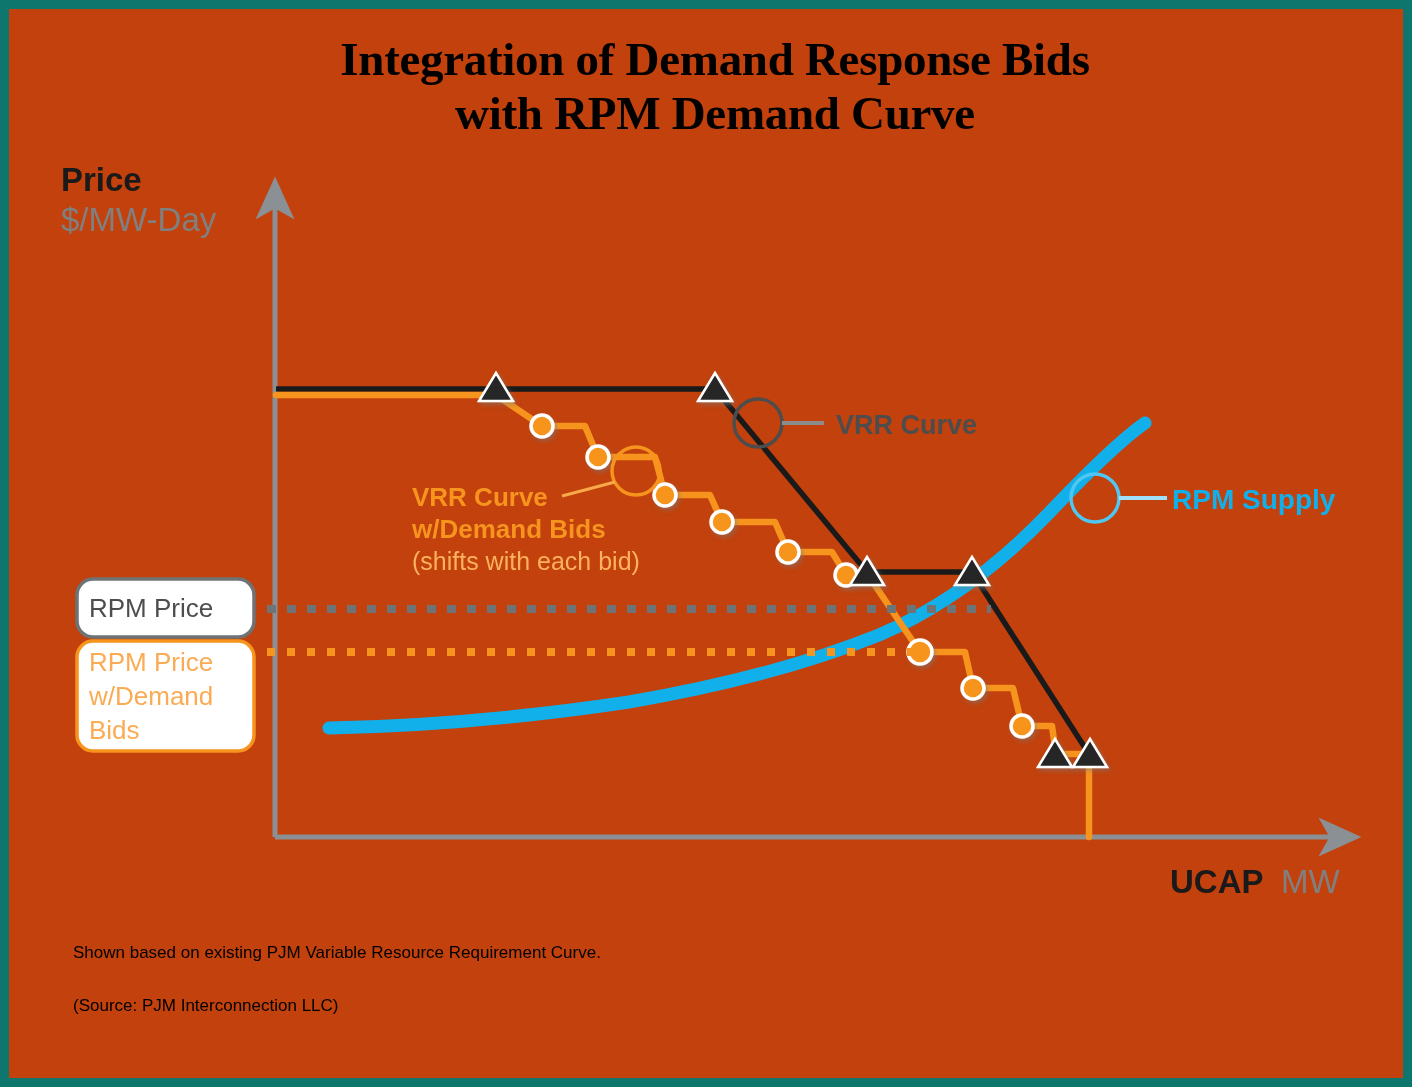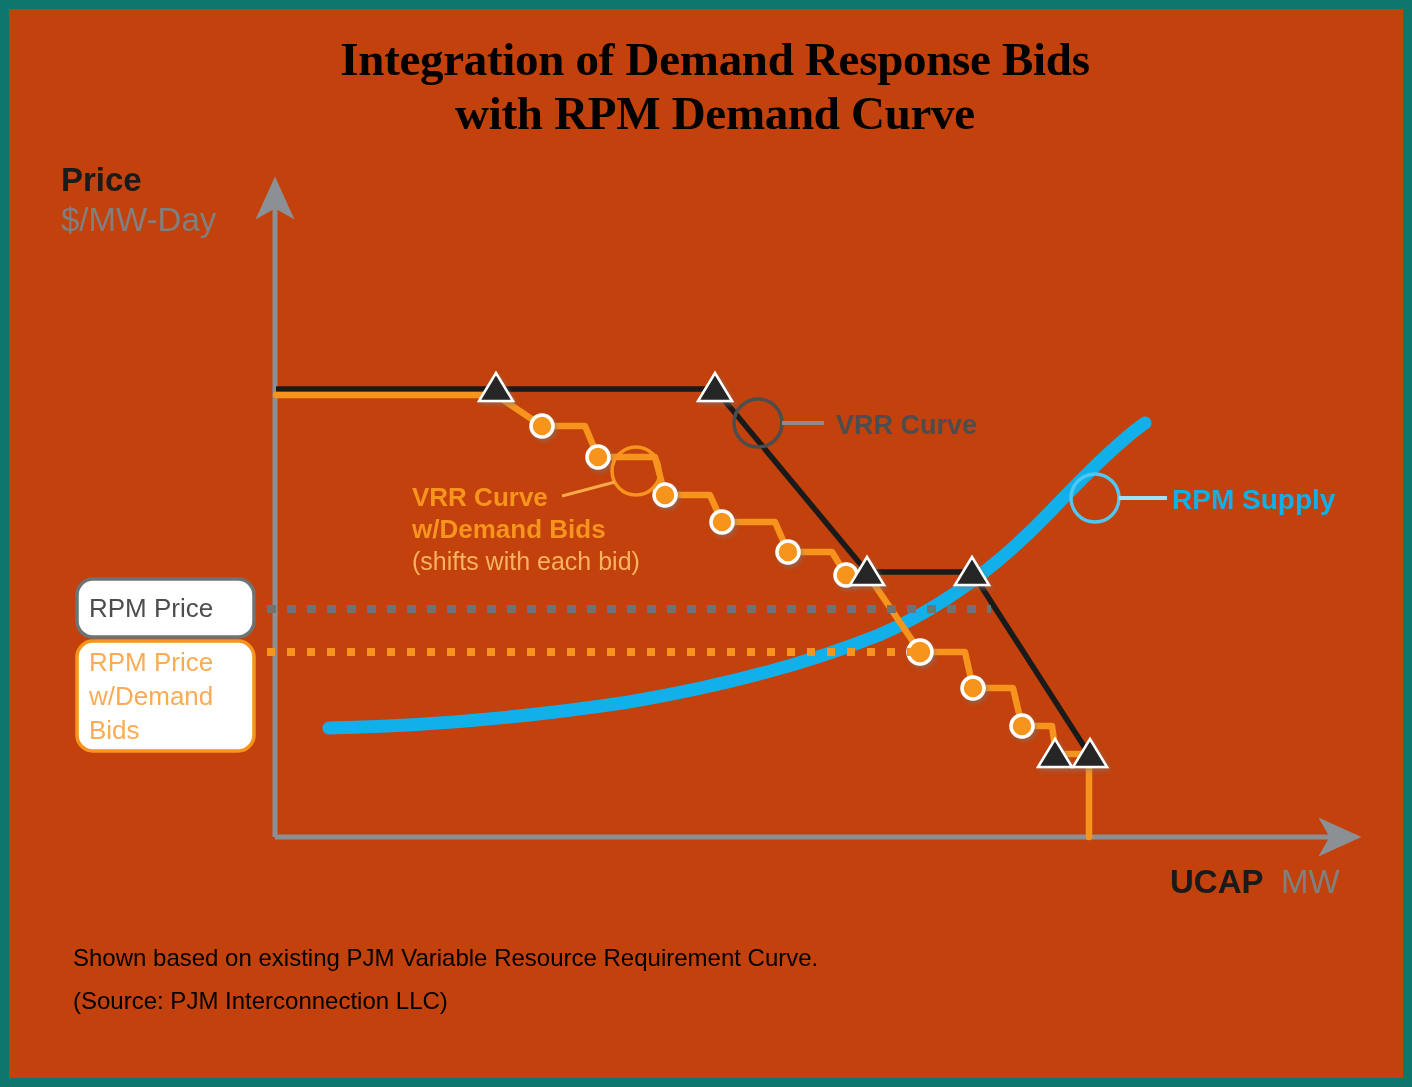--- a/index.html
+++ b/index.html
@@ -74,25 +74,25 @@
     fill: #fbab54;
     font-weight: normal;
   }
 
   #footnote {
     position: absolute;
     left: 64px;
     top: 932px;
     width: 1300px;
     font-family: "Liberation Sans", sans-serif;
-    font-size: 24px;
+    font-size: 17px;
     color: #000000;
     line-height: 1.45;
   }
-  #footnote .src { margin-top: 8px; }
+  #footnote .src { margin-top: 28px; }
 </style>
 </head>
 <body>
 
 <div id="page">
 
   <div id="title">
     <span>Integration of Demand Response Bids</span>
     <span class="l2">with RPM Demand Curve</span>
   </div>

